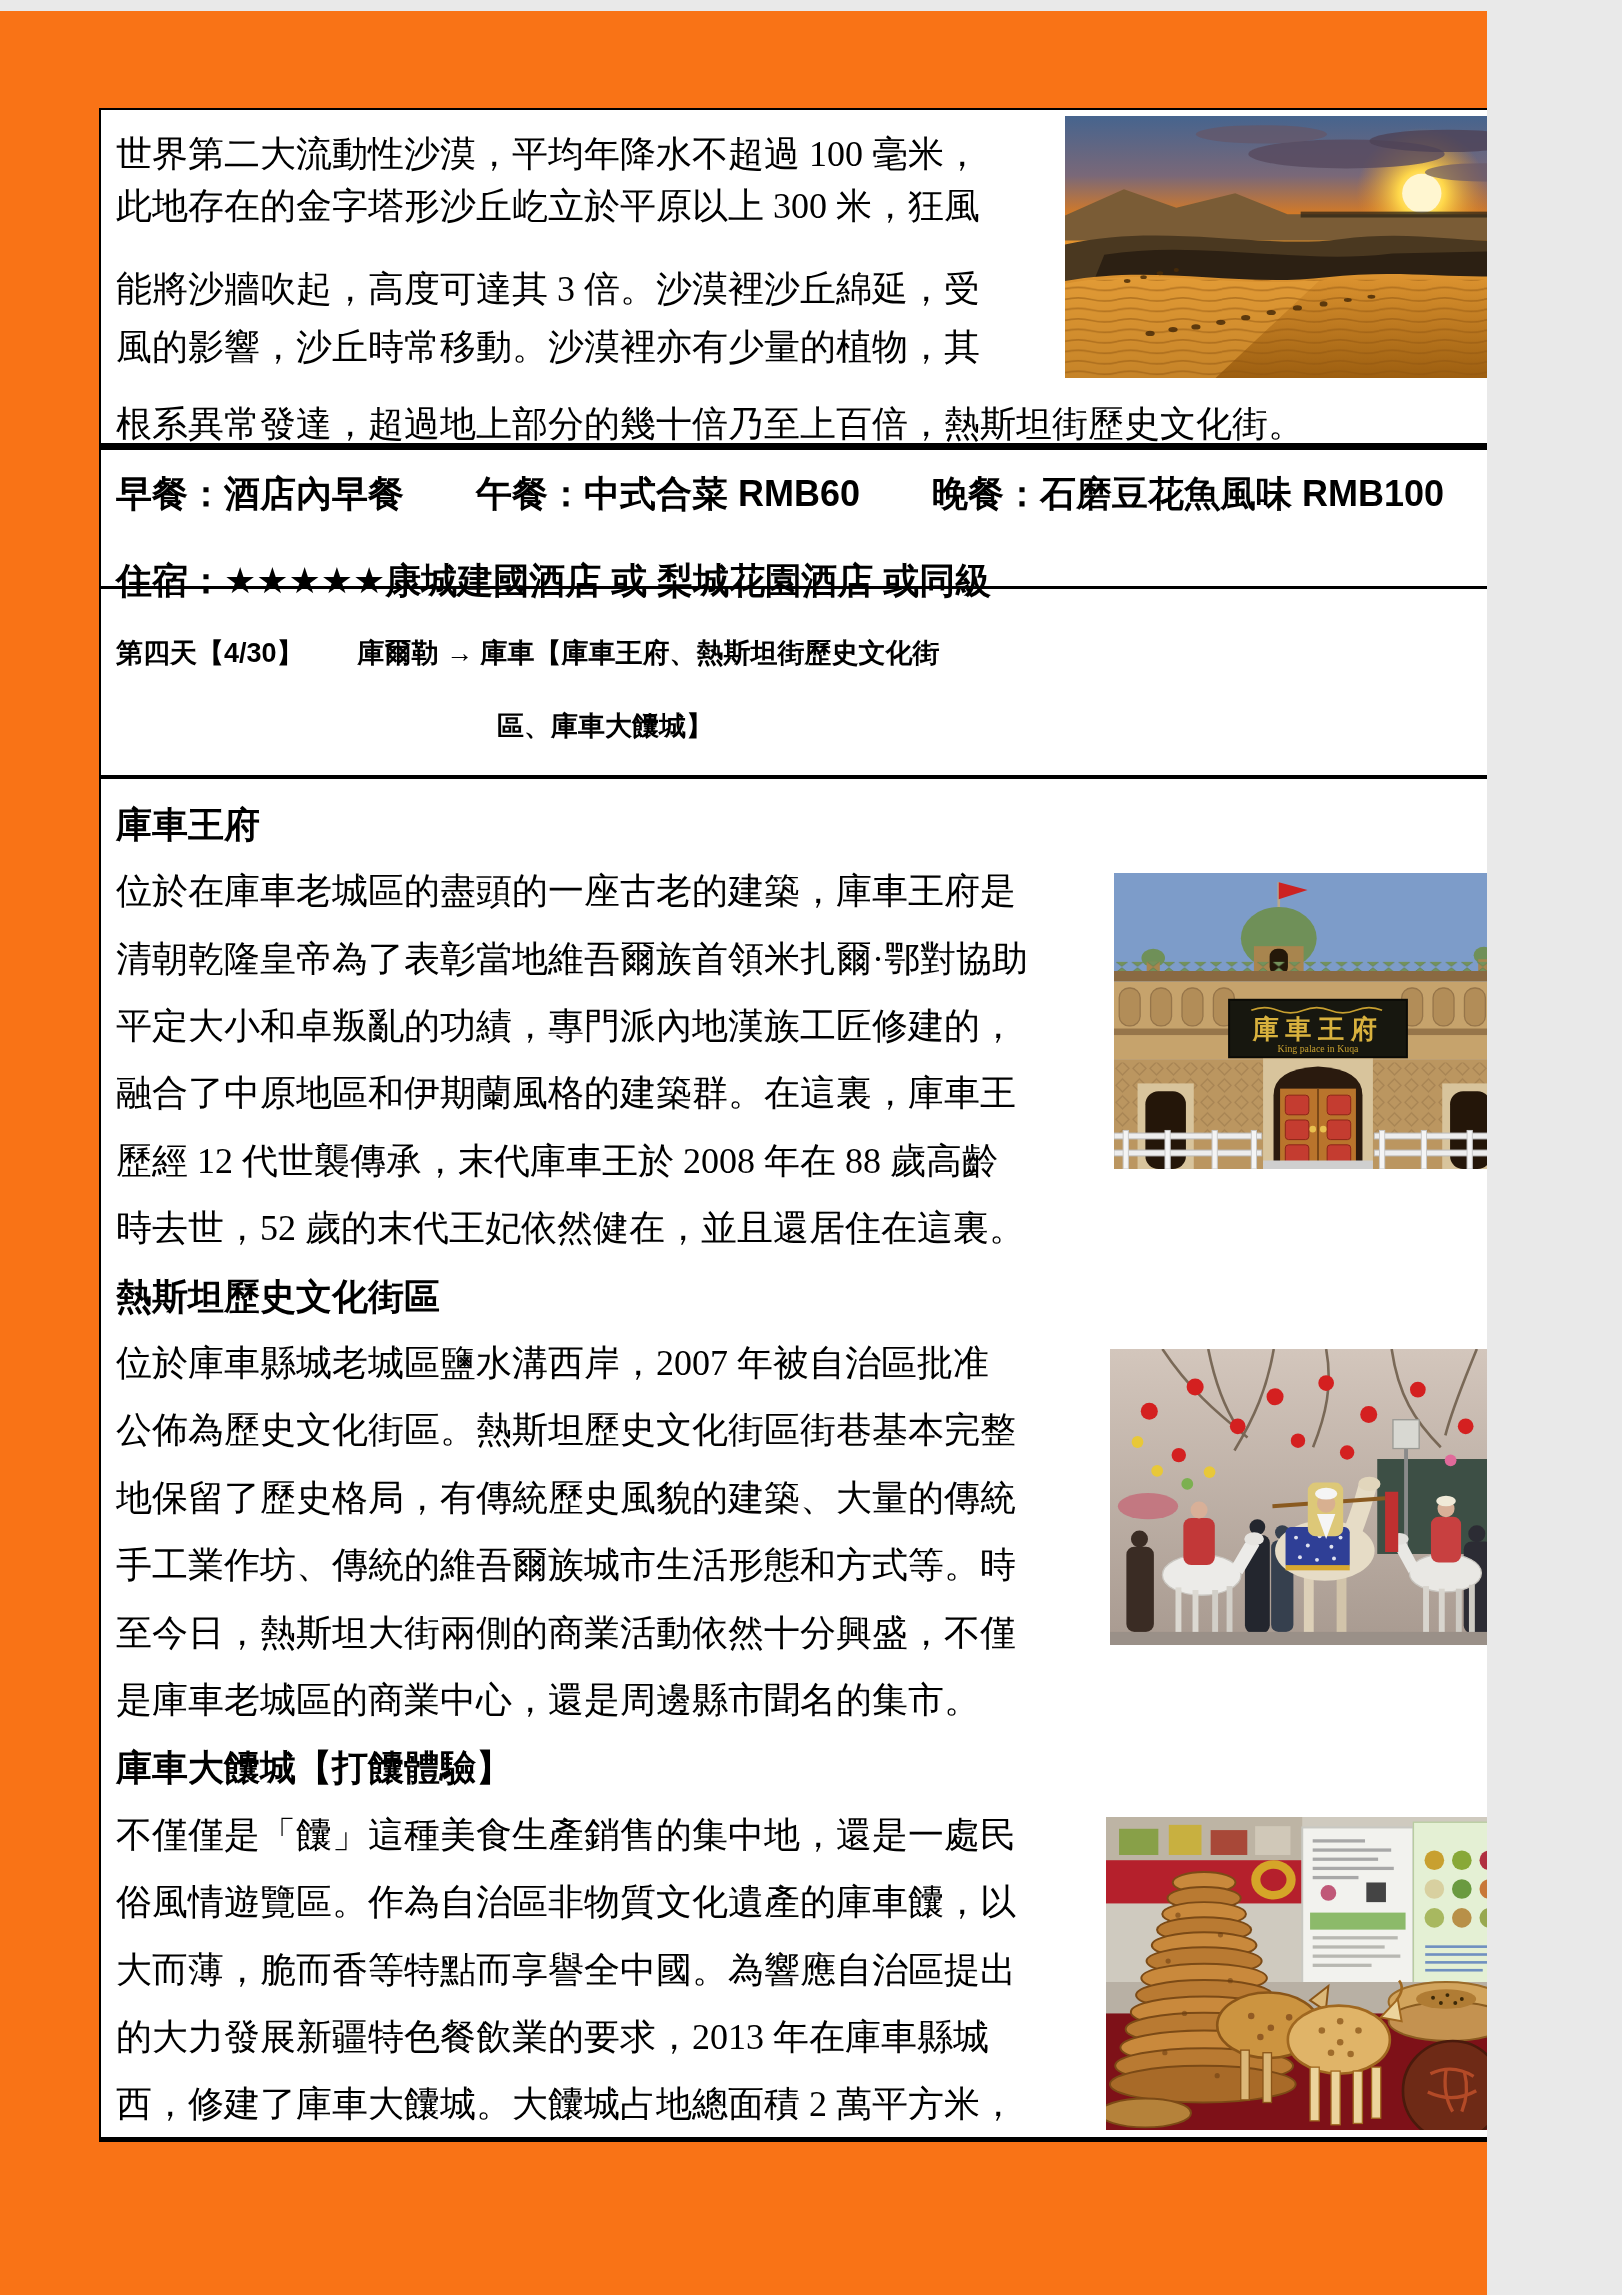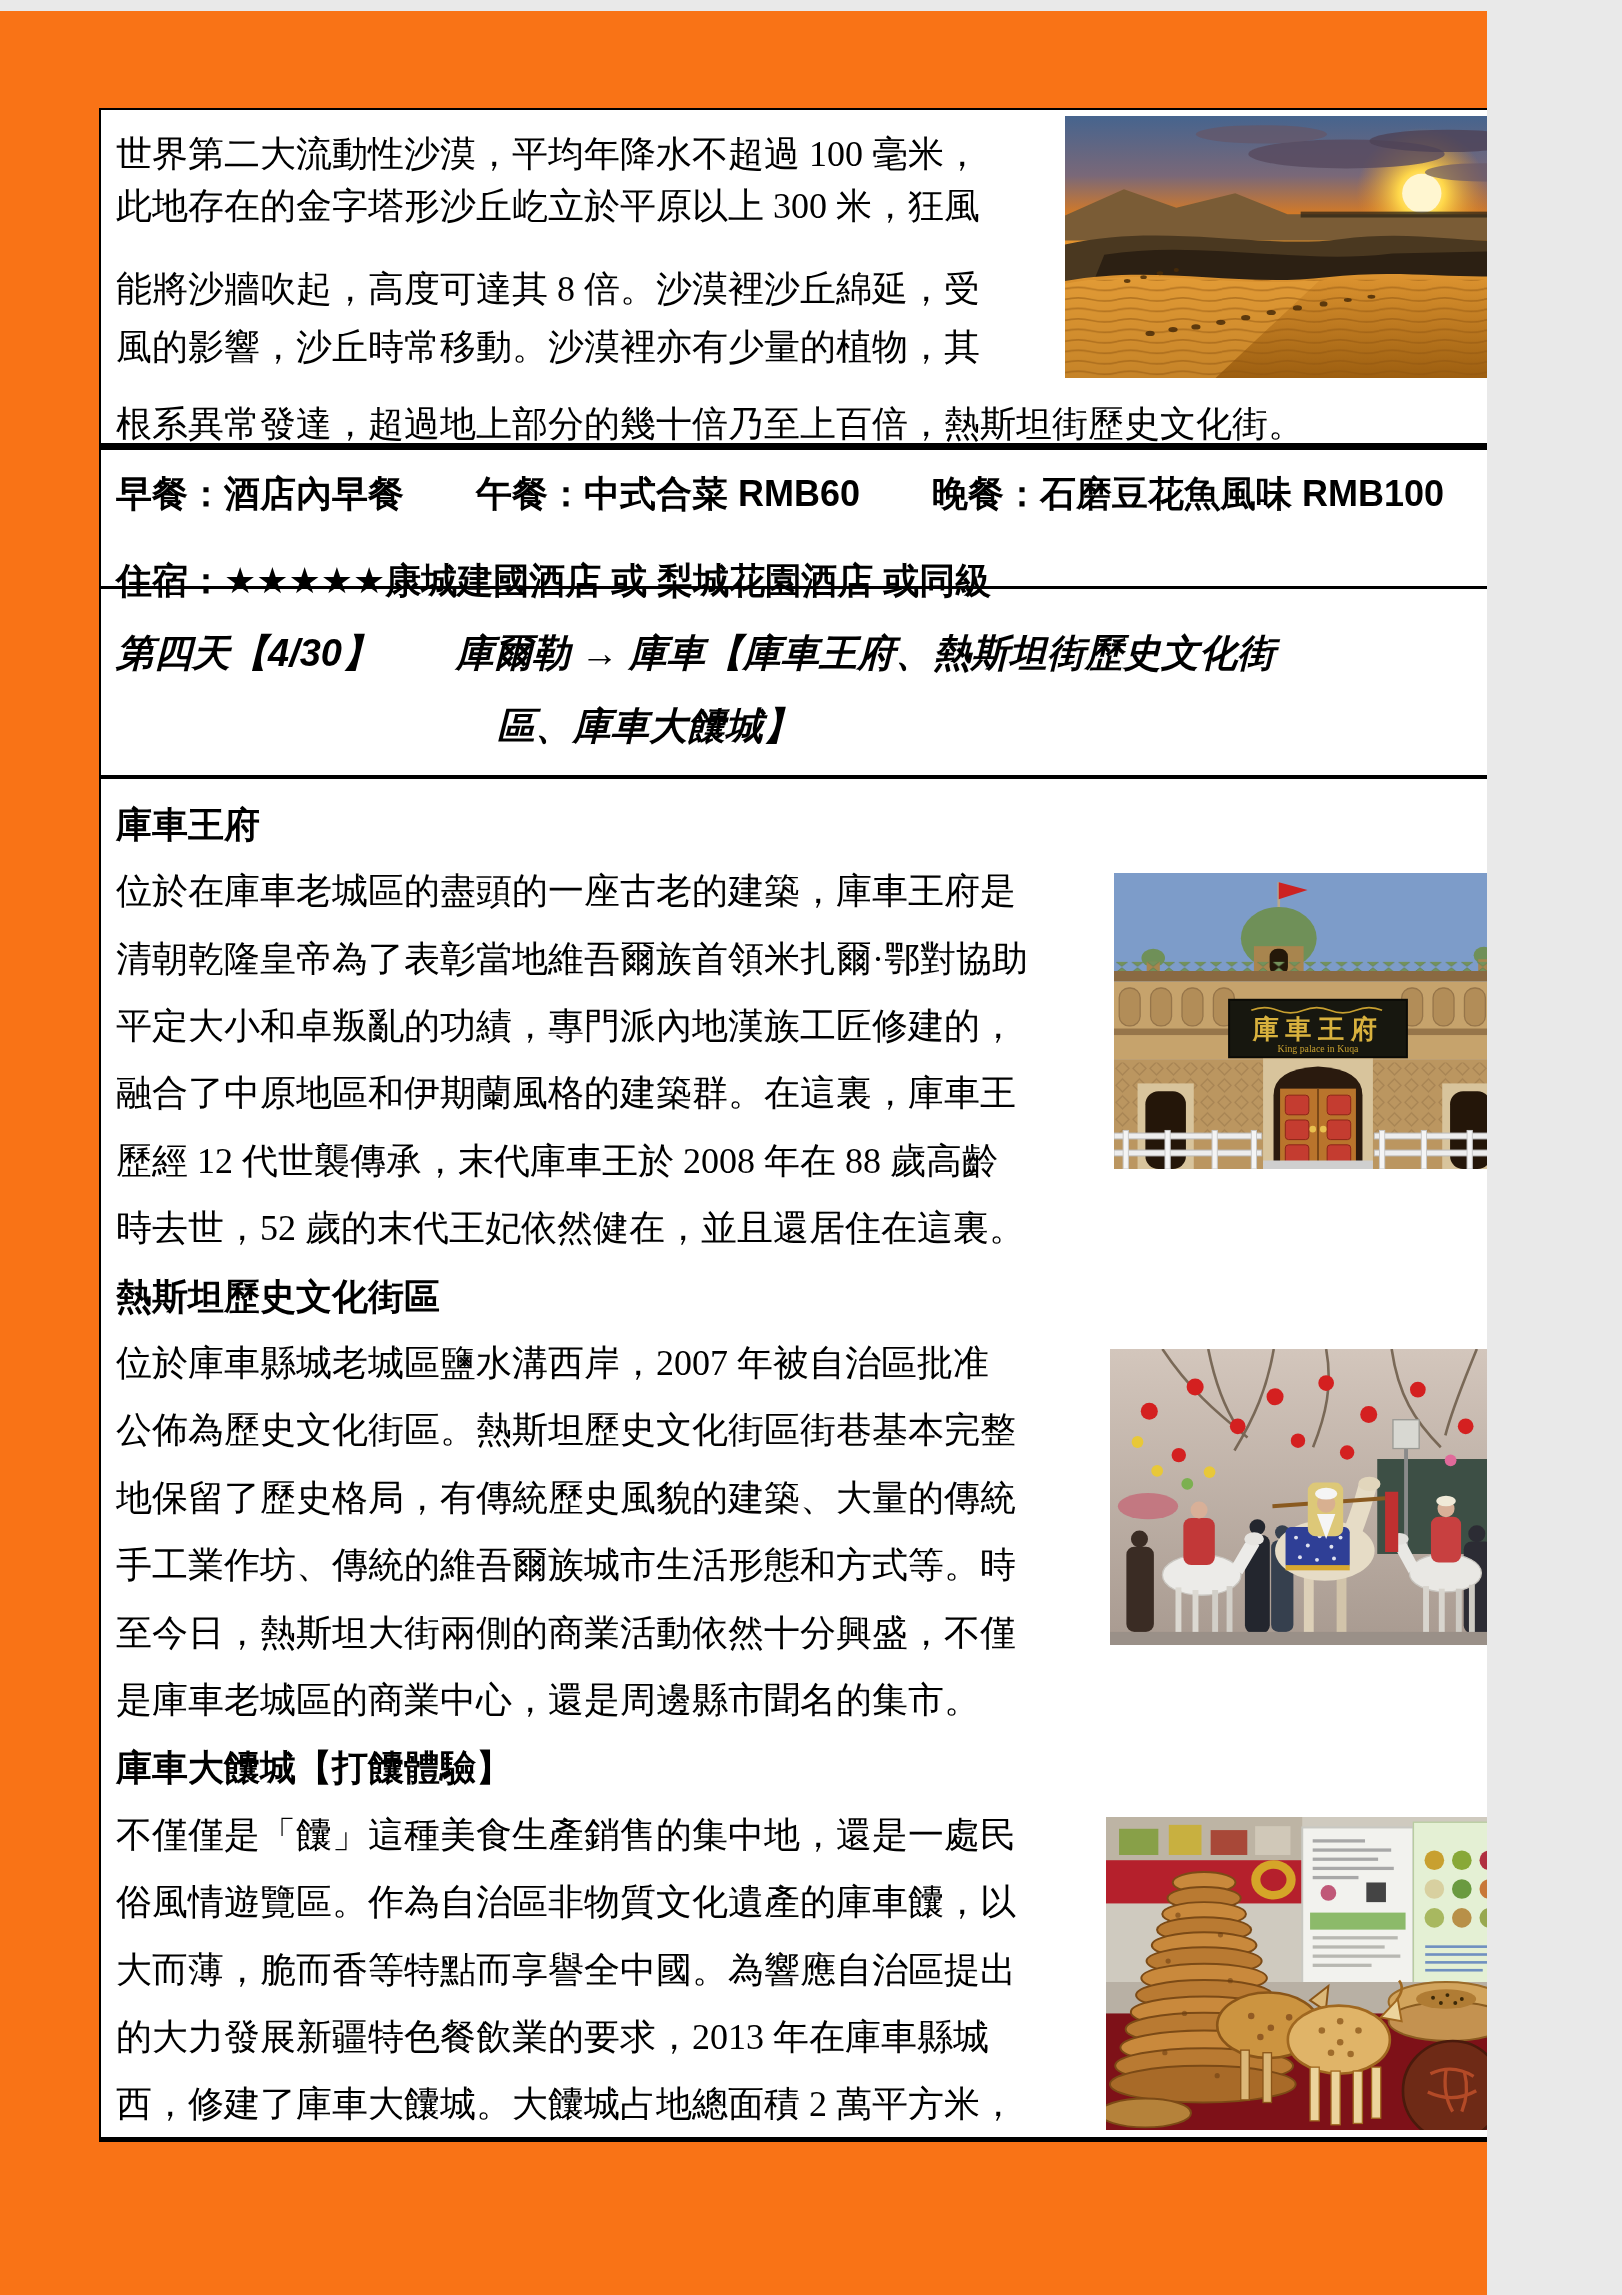--- a/index.html
+++ b/index.html
@@ -7,37 +7,37 @@
         font-family:"Liberation Serif","DejaVu Serif",serif;color:#000;margin-top:11px;}
   .table-frame{position:absolute;left:99px;top:97px;width:1427px;height:2034px;
         box-sizing:border-box;border:2.6px solid #000;border-bottom-width:5.9px;background:#fff;}
   .hsep{position:absolute;left:99px;width:1427px;background:#000;}
   .sep1{top:432px;height:7.2px;}
   .sep2{top:575px;height:3.3px;}
   .sep3{top:764px;height:3.9px;}
   .tline{position:absolute;left:116px;white-space:nowrap;font-size:36px;line-height:39px;color:#000;}
   .bold-line{font-family:"Liberation Sans","DejaVu Sans",sans-serif;font-weight:700;}
   .heading{font-family:"Liberation Sans","DejaVu Sans",sans-serif;font-weight:700;}
-  .day-line{font-family:"Liberation Sans","DejaVu Sans",sans-serif;font-weight:700;font-size:38px;line-height:43px;font-style:italic;}
+  .day-line{font-family:"Liberation Sans","DejaVu Sans",sans-serif;font-weight:700;font-size:27px;line-height:43px;}
   .photo{position:absolute;overflow:hidden;}
   .photo svg{display:block;width:100%;height:100%;}
   .group{display:contents;}
 </style>
 </head>
 <body>
 
 <div class="page">
 
   <div class="table-frame"></div>
   <div class="hsep sep1"></div>
   <div class="hsep sep2"></div>
   <div class="hsep sep3"></div>
 
   
-  <div class="group"><div class="tline " style="top: 124px;">世界第二大流動性沙漠，平均年降水不超過 100 毫米，</div><div class="tline " style="top: 176px;">此地存在的金字塔形沙丘屹立於平原以上 300 米，狂風</div><div class="tline " style="top: 259px;">能將沙牆吹起，高度可達其 8 倍。沙漠裡沙丘綿延，受</div><div class="tline " style="top: 317px;">風的影響，沙丘時常移動。沙漠裡亦有少量的植物，其</div><div class="tline " style="top: 394px;">根系異常發達，超過地上部分的幾十倍乃至上百倍，熱斯坦街歷史文化街。</div></div>
+  <div class="group"><div class="tline " style="top: 124px;">世界第二大流動性沙漠，平均年降水不超過 100 毫米，</div><div class="tline " style="top: 176px;">此地存在的金字塔形沙丘屹立於平原以上 300 米，狂風</div><div class="tline " style="top: 259px;">能將沙牆吹起，高度可達其 3 倍。沙漠裡沙丘綿延，受</div><div class="tline " style="top: 317px;">風的影響，沙丘時常移動。沙漠裡亦有少量的植物，其</div><div class="tline " style="top: 394px;">根系異常發達，超過地上部分的幾十倍乃至上百倍，熱斯坦街歷史文化街。</div></div>
 
   <div class="photo" style="left:1065px;top:105px;width:455px;height:262px;">
     <svg viewBox="0 0 695 400" preserveAspectRatio="none" aria-hidden="true">
       <defs>
         <linearGradient id="d-sky" x1="0" y1="0" x2="0" y2="1">
           <stop offset="0" stop-color="#46648e"></stop>
             <stop offset="0.38" stop-color="#7a6878"></stop>
           <stop offset="0.62" stop-color="#d27a28"></stop>
             <stop offset="0.85" stop-color="#e89a30"></stop>
         </linearGradient>

